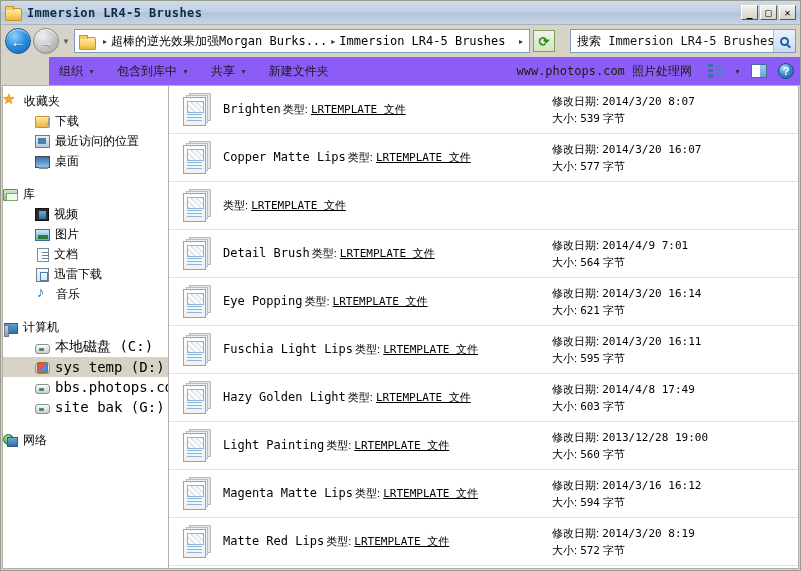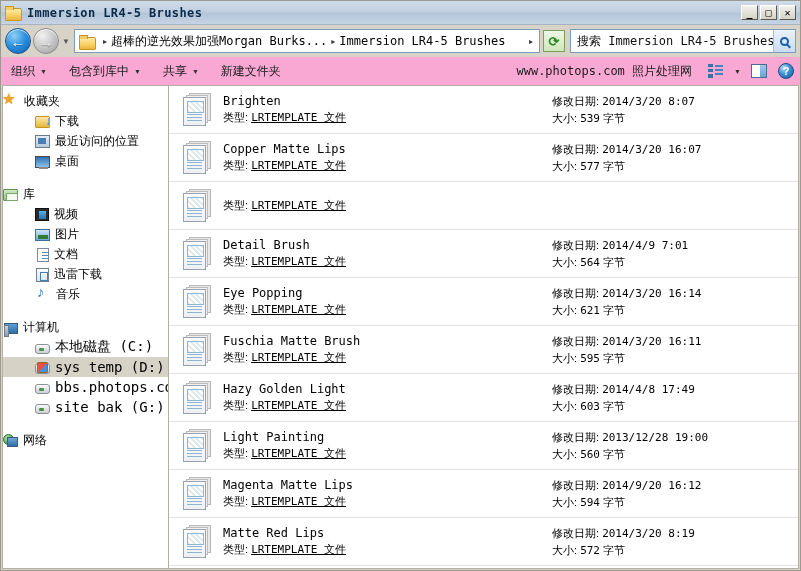--- a/index.html
+++ b/index.html
@@ -193,21 +193,21 @@
   .refresh-glyph {
     color: #2a8a1f;
     font-size: 13px;
     font-weight: bold;
     line-height: 1;
   }
 
   .searchbox {
     width: 226px;
     height: 24px;
-    margin-left: 5px;
+    margin-left: 15px;
     background: #fff;
     border: 1px solid #7f9db9;
     display: flex;
     align-items: center;
     flex: none;
   }
   .search-input-text {
     flex: 1;
     padding-left: 6px;
     font-family: "DejaVu Sans Mono", monospace;
@@ -238,22 +238,23 @@
     background: #1a5fa8;
     transform: rotate(45deg);
   }
 
   
   .toolbar {
     height: 28px;
     display: flex;
     align-items: center;
     padding: 0 6px 0 10px;
-    background: #f9a8d4;
-    flex: none;
+    background: #8b5cf6;
+    flex: none;
+    margin-left: 48px;
   }
   .tb-item {
     display: flex;
     align-items: center;
     gap: 5px;
     margin-right: 22px;
     cursor: pointer;
     white-space: nowrap;
   }
   .tb-label {
@@ -567,21 +568,20 @@
     content: "";
     position: absolute; left: 3px; top: 16px;
     width: 15px; height: 1px;
     background: #8fb4d4;
     box-shadow: 0 3px 0 0 #8fb4d4, 0 6px 0 0 #8fb4d4;
   }
   .file-main {
     flex: 1;
     min-width: 0;
     display: flex;
-    flex-direction: column;
     gap: 2px;
   }
   .file-name {
     font-family: "DejaVu Sans Mono", monospace;
     font-size: 12px;
     color: #000;
     white-space: nowrap;
   }
   .file-type {
     font-size: 11px;
@@ -853,21 +853,21 @@
             <div class="meta-line">大小: <span class="mono">621</span> 字节</div>
           </div>
         </div>
         <div class="file-row">
           <div class="file-icon">
             <div class="sheet-back"></div>
             <div class="sheet-mid"></div>
             <div class="sheet-front"></div>
           </div>
           <div class="file-main">
-            <div class="file-name">Fuschia Matte Brush</div>
+            <div class="file-name">Fuschia Light Lips</div>
             <div class="file-type">类型: <span class="mono">LRTEMPLATE 文件</span></div>
           </div>
           <div class="file-meta">
             <div class="meta-line">修改日期: <span class="mono">2014/3/20 16:11</span></div>
             <div class="meta-line">大小: <span class="mono">595</span> 字节</div>
           </div>
         </div>
         <div class="file-row">
           <div class="file-icon">
             <div class="sheet-back"></div>
@@ -902,21 +902,21 @@
           <div class="file-icon">
             <div class="sheet-back"></div>
             <div class="sheet-mid"></div>
             <div class="sheet-front"></div>
           </div>
           <div class="file-main">
             <div class="file-name">Magenta Matte Lips</div>
             <div class="file-type">类型: <span class="mono">LRTEMPLATE 文件</span></div>
           </div>
           <div class="file-meta">
-            <div class="meta-line">修改日期: <span class="mono">2014/9/20 16:12</span></div>
+            <div class="meta-line">修改日期: <span class="mono">2014/3/16 16:12</span></div>
             <div class="meta-line">大小: <span class="mono">594</span> 字节</div>
           </div>
         </div>
         <div class="file-row">
           <div class="file-icon">
             <div class="sheet-back"></div>
             <div class="sheet-mid"></div>
             <div class="sheet-front"></div>
           </div>
           <div class="file-main">

